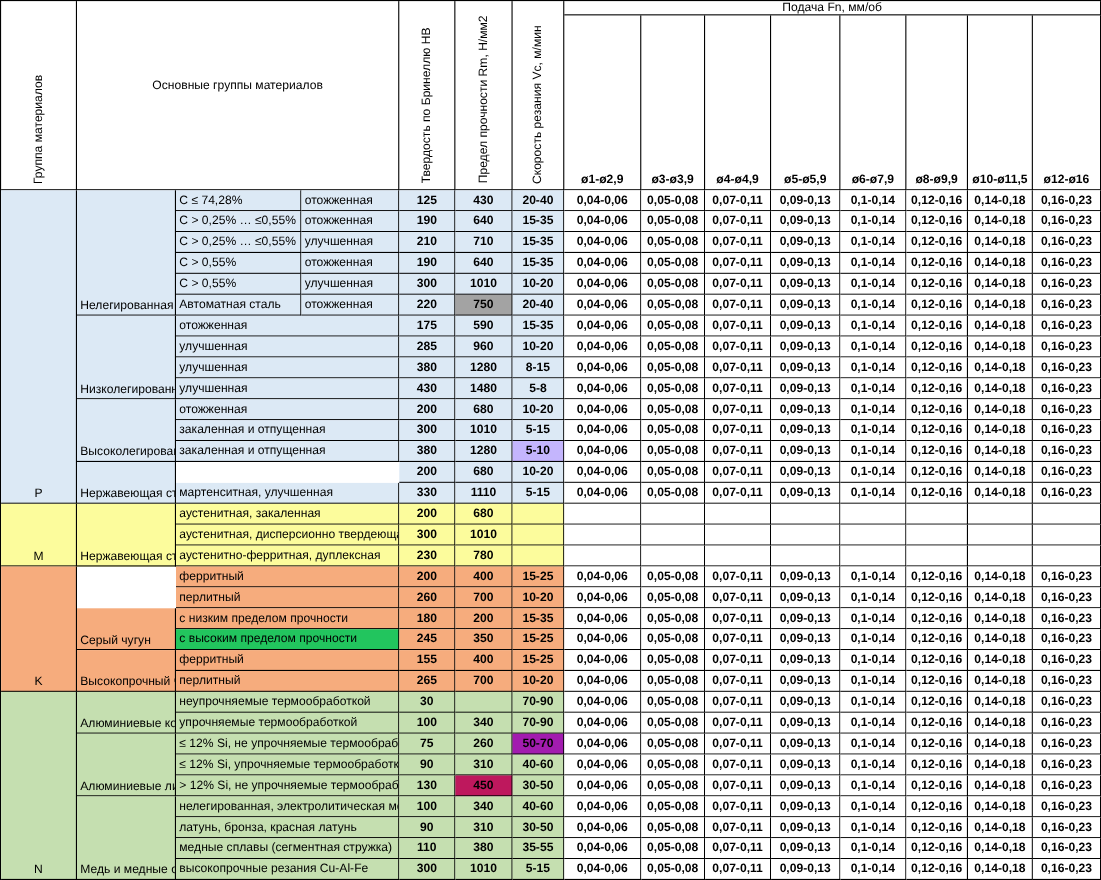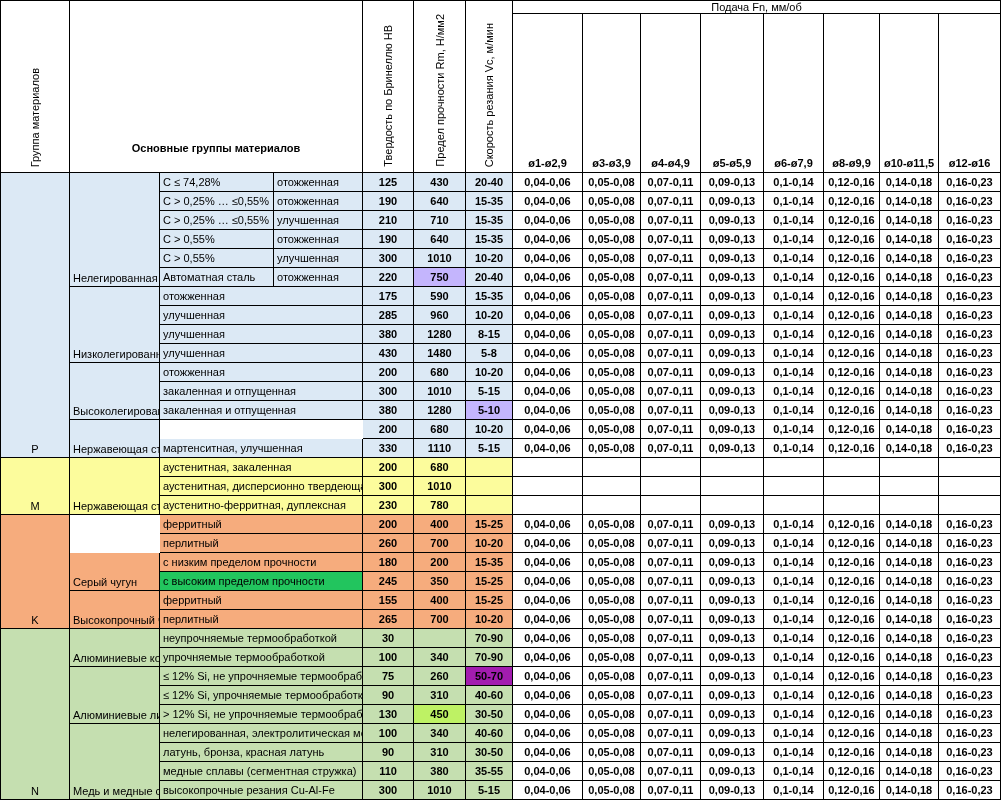--- a/index.html
+++ b/index.html
@@ -21,21 +21,21 @@
     border-bottom:1px solid #000;
     box-sizing:border-box;
     overflow:hidden;
     white-space:nowrap;
     display:flex;
   }
   .txt{align-items:center;padding-left:3px;}
   .num{align-items:center;justify-content:center;font-weight:bold;}
   .fam{align-items:flex-end;padding-left:3px;padding-bottom:2px;}
   .letter{align-items:flex-end;justify-content:center;padding-bottom:2px;}
-  .bc{align-items:flex-end;justify-content:center;padding-bottom:18px;font-weight:bold;}
+  .bc{align-items:center;justify-content:center;padding-bottom:18px;}
   .diam{align-items:flex-end;justify-content:center;padding-bottom:3px;font-weight:bold;}
   .ctr{align-items:center;justify-content:center;}
   .vert{align-items:flex-end;justify-content:center;padding-bottom:5px;}
   .vspan{writing-mode:vertical-rl;transform:rotate(180deg);white-space:nowrap;}
 </style>
 </head>
 <body>
 
 <div id="grid">
 
@@ -127,21 +127,21 @@
     <div class="c num" style="grid-area: 7 / 9; background: rgb(255, 255, 255);">0,05-0,08</div>
     <div class="c num" style="grid-area: 7 / 10; background: rgb(255, 255, 255);">0,07-0,11</div>
     <div class="c num" style="grid-area: 7 / 11; background: rgb(255, 255, 255);">0,09-0,13</div>
     <div class="c num" style="grid-area: 7 / 12; background: rgb(255, 255, 255);">0,1-0,14</div>
     <div class="c num" style="grid-area: 7 / 13; background: rgb(255, 255, 255);">0,12-0,16</div>
     <div class="c num" style="grid-area: 7 / 14; background: rgb(255, 255, 255);">0,14-0,18</div>
     <div class="c num" style="grid-area: 7 / 15; background: rgb(255, 255, 255);">0,16-0,23</div>
     <div class="c txt" style="grid-area: 8 / 3; background: rgb(220, 233, 245);">Автоматная сталь</div>
     <div class="c txt" style="grid-area: 8 / 4; background: rgb(220, 233, 245);">отожженная</div>
     <div class="c num" style="grid-area: 8 / 5; background: rgb(220, 233, 245);">220</div>
-    <div class="c num" style="grid-area: 8 / 6; background: #c4b5fd;">750</div>
+    <div class="c num" style="grid-area: 8 / 6; background: #a3a3a3;">750</div>
     <div class="c num" style="grid-area: 8 / 7; background: rgb(220, 233, 245);">20-40</div>
     <div class="c num" style="grid-area: 8 / 8; background: rgb(255, 255, 255);">0,04-0,06</div>
     <div class="c num" style="grid-area: 8 / 9; background: rgb(255, 255, 255);">0,05-0,08</div>
     <div class="c num" style="grid-area: 8 / 10; background: rgb(255, 255, 255);">0,07-0,11</div>
     <div class="c num" style="grid-area: 8 / 11; background: rgb(255, 255, 255);">0,09-0,13</div>
     <div class="c num" style="grid-area: 8 / 12; background: rgb(255, 255, 255);">0,1-0,14</div>
     <div class="c num" style="grid-area: 8 / 13; background: rgb(255, 255, 255);">0,12-0,16</div>
     <div class="c num" style="grid-area: 8 / 14; background: rgb(255, 255, 255);">0,14-0,18</div>
     <div class="c num" style="grid-area: 8 / 15; background: rgb(255, 255, 255);">0,16-0,23</div>
     <div class="c fam" style="grid-area: 3 / 2 / span 6; background: rgb(220, 233, 245);">Нелегированная с</div>
@@ -413,21 +413,21 @@
     <div class="c num" style="grid-area: 30 / 8; background: rgb(255, 255, 255);">0,04-0,06</div>
     <div class="c num" style="grid-area: 30 / 9; background: rgb(255, 255, 255);">0,05-0,08</div>
     <div class="c num" style="grid-area: 30 / 10; background: rgb(255, 255, 255);">0,07-0,11</div>
     <div class="c num" style="grid-area: 30 / 11; background: rgb(255, 255, 255);">0,09-0,13</div>
     <div class="c num" style="grid-area: 30 / 12; background: rgb(255, 255, 255);">0,1-0,14</div>
     <div class="c num" style="grid-area: 30 / 13; background: rgb(255, 255, 255);">0,12-0,16</div>
     <div class="c num" style="grid-area: 30 / 14; background: rgb(255, 255, 255);">0,14-0,18</div>
     <div class="c num" style="grid-area: 30 / 15; background: rgb(255, 255, 255);">0,16-0,23</div>
     <div class="c txt" style="grid-area: 31 / 3 / auto / 5; background: rgb(197, 223, 176);">&gt; 12% Si, не упрочняемые термообрабо</div>
     <div class="c num" style="grid-area: 31 / 5; background: rgb(197, 223, 176);">130</div>
-    <div class="c num" style="grid-area: 31 / 6; background: #bef264;">450</div>
+    <div class="c num" style="grid-area: 31 / 6; background: #be185d;">450</div>
     <div class="c num" style="grid-area: 31 / 7; background: rgb(197, 223, 176);">30-50</div>
     <div class="c num" style="grid-area: 31 / 8; background: rgb(255, 255, 255);">0,04-0,06</div>
     <div class="c num" style="grid-area: 31 / 9; background: rgb(255, 255, 255);">0,05-0,08</div>
     <div class="c num" style="grid-area: 31 / 10; background: rgb(255, 255, 255);">0,07-0,11</div>
     <div class="c num" style="grid-area: 31 / 11; background: rgb(255, 255, 255);">0,09-0,13</div>
     <div class="c num" style="grid-area: 31 / 12; background: rgb(255, 255, 255);">0,1-0,14</div>
     <div class="c num" style="grid-area: 31 / 13; background: rgb(255, 255, 255);">0,12-0,16</div>
     <div class="c num" style="grid-area: 31 / 14; background: rgb(255, 255, 255);">0,14-0,18</div>
     <div class="c num" style="grid-area: 31 / 15; background: rgb(255, 255, 255);">0,16-0,23</div>
     <div class="c fam" style="grid-area: 29 / 2 / span 3; background: rgb(197, 223, 176);">Алюминиевые ли</div>

